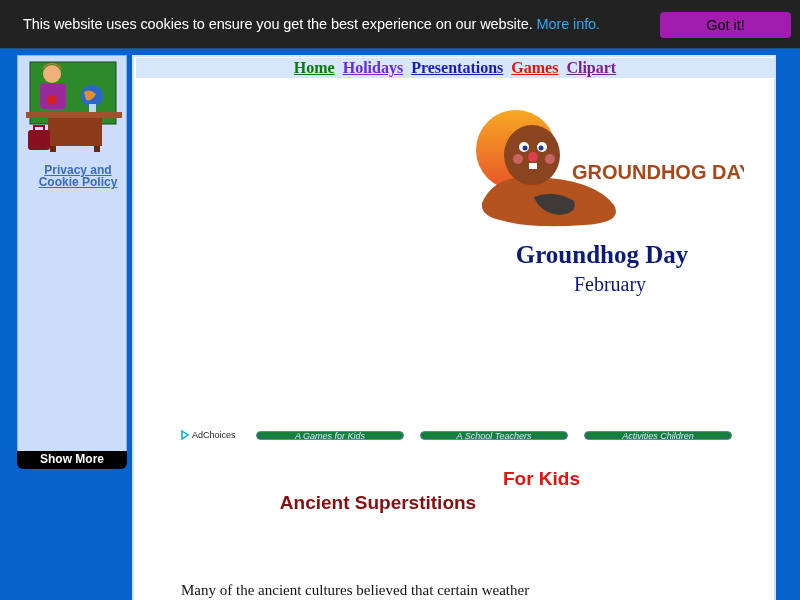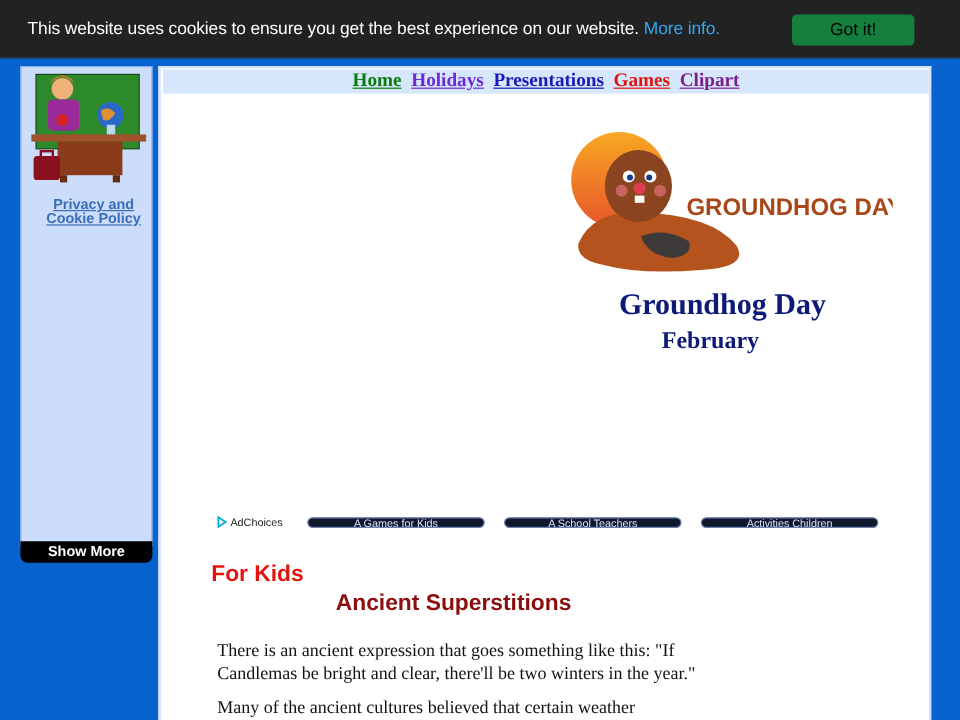--- a/index.html
+++ b/index.html
@@ -2,41 +2,41 @@
 <html><head>
 <meta charset="utf-8">
 <style>
   * { box-sizing: border-box; margin: 0; padding: 0; }
   html, body { width: 800px; height: 600px; overflow: hidden; }
   body { background: #0662cc; font-family: "Liberation Sans", sans-serif; position: relative; }
 
   .cookie-bar { position: absolute; top: 0; left: 0; width: 800px; height: 49px; background: #222222; border-bottom: 1px solid #1a4f8f; display: flex; align-items: center; z-index: 5; padding-left: 23px; }
   .cookie-text { position: absolute; left: 23px; top: 16px; color: #ffffff; font-size: 14.5px; letter-spacing: -0.1px; }
   .cookie-link { color: #31a8f0; text-decoration: none; }
-  .cookie-btn { position: absolute; left: 660px; top: 12px; width: 102px; height: 26px; background: #15803d; border-radius: 4px; color: #000; font-size: 14.5px; text-align: center; line-height: 26px; }
+  .cookie-btn { position: absolute; left: 660px; top: 12px; width: 131px; height: 26px; background: #a21caf; border-radius: 4px; color: #000; font-size: 14.5px; text-align: center; line-height: 26px; }
 
   .sidebar { position: absolute; left: 17px; top: 55px; width: 110px; height: 400px; background: #ccdcfb; border: 1px solid #8fb4ec; }
   .teacher-img { position: absolute; left: 8px; top: 4px; width: 96px; height: 96px; }
   .privacy-link { position: absolute; left: 15px; top: 108px; width: 90px; color: #3a6db8; font-weight: bold; font-size: 12px; line-height: 12px; text-align: center; }
   .side-nav { position: absolute; left: 6px; top: 140px; }
   .side-item { display: block; color: #111; font-weight: bold; font-size: 12px; height: 22.7px; line-height: 14px; text-decoration: none; white-space: nowrap; }
   .show-more { position: absolute; left: 17px; top: 451px; width: 110px; height: 18px; background: #000000; border-radius: 0 0 6px 6px; color: #fff; font-weight: bold; font-size: 12px; text-align: center; line-height: 17px; }
 
   .main { position: absolute; left: 132px; top: 55px; width: 644px; height: 545px; background: #ffffff; border: 2px solid #d4e3fb; border-bottom: none; }
   .topnav { position: absolute; left: 2px; top: 1px; width: 638px; height: 20px; background: #d6e6fb; text-align: center; font-family: "Liberation Serif", serif; font-weight: bold; font-size: 16px; line-height: 20px; }
   .topnav a { text-decoration: underline; margin: 4px 2px; }
   .hero { position: absolute; left: 340px; top: 48px; width: 270px; height: 125px; }
   .title-main { position: absolute; left: 330px; top: 184px; width: 276px; text-align: center; color: #0d1a78; font-family: "Liberation Serif", serif; font-weight: bold; font-size: 25px; }
-  .title-sub { position: absolute; left: 320px; top: 216px; width: 276px; text-align: center; color: #0d1a78; font-family: "Liberation Serif", serif; font-weight: bold; font-size: 20px; }
+  .title-sub { position: absolute; left: 338px; top: 216px; width: 276px; text-align: center; color: #0d1a78; font-family: "Liberation Serif", serif; font-weight: normal; font-size: 20px; }
 
   .ad-row { position: absolute; left: 46px; top: 373px; width: 560px; height: 14px; }
   .adchoices { position: absolute; left: 0; top: 0; font-size: 9px; color: #222; display: flex; align-items: center; gap: 2px; }
-  .ad-btn { position: absolute; top: 1px; width: 148px; height: 9px; background: #0f172a; border: 1px solid #6b7fae; border-radius: 5px; color: #d8e4ff; font-size: 9px; text-align: center; line-height: 8px; text-decoration: none; }
+  .ad-btn { position: absolute; top: 1px; width: 148px; height: 9px; background: #15803d; border: 1px solid #6b7fae; border-radius: 5px; color: #d8e4ff; font-size: 9px; text-align: center; line-height: 8px; text-decoration: none; font-style: italic; }
 
-  .heading-red { position: absolute; left: 42px; top: 411px; width: 404px; text-align: left; color: #e2140f; font-weight: bold; font-size: 19px; }
+  .heading-red { position: absolute; left: 42px; top: 411px; width: 404px; text-align: right; color: #e2140f; font-weight: bold; font-size: 19px; }
   .heading-dark { position: absolute; left: 42px; top: 435px; width: 404px; text-align: center; color: #8b0e0e; font-weight: bold; font-size: 19px; }
   .para { position: absolute; left: 47px; width: 400px; color: #111; font-family: "Liberation Serif", serif; font-size: 15px; line-height: 19px; }
 </style>
 </head>
 <body>
 
 <div class="cookie-bar">
   <div class="cookie-text">
     <span>This website uses cookies to ensure you get the best experience on our website.</span>
     <a class="cookie-link" href="#">More info.</a>
@@ -107,15 +107,14 @@
       <span>AdChoices</span>
     </div>
     <a class="ad-btn" href="#" style="left:76px">A Games for Kids</a>
     <a class="ad-btn" href="#" style="left:240px">A School Teachers</a>
     <a class="ad-btn" href="#" style="left:404px">Activities Children</a>
   </div>
 
   <div class="heading-red">For Kids</div>
   <div class="heading-dark">Ancient Superstitions</div>
 
-  <p class="para" style="top:477px">There is an ancient expression that goes something like this: "If Candlemas be bright and clear, there'll be two winters in the year."</p>
   <p class="para" style="top:524px">Many of the ancient cultures believed that certain weather conditions</p>
 </div>
 
 </body></html>

